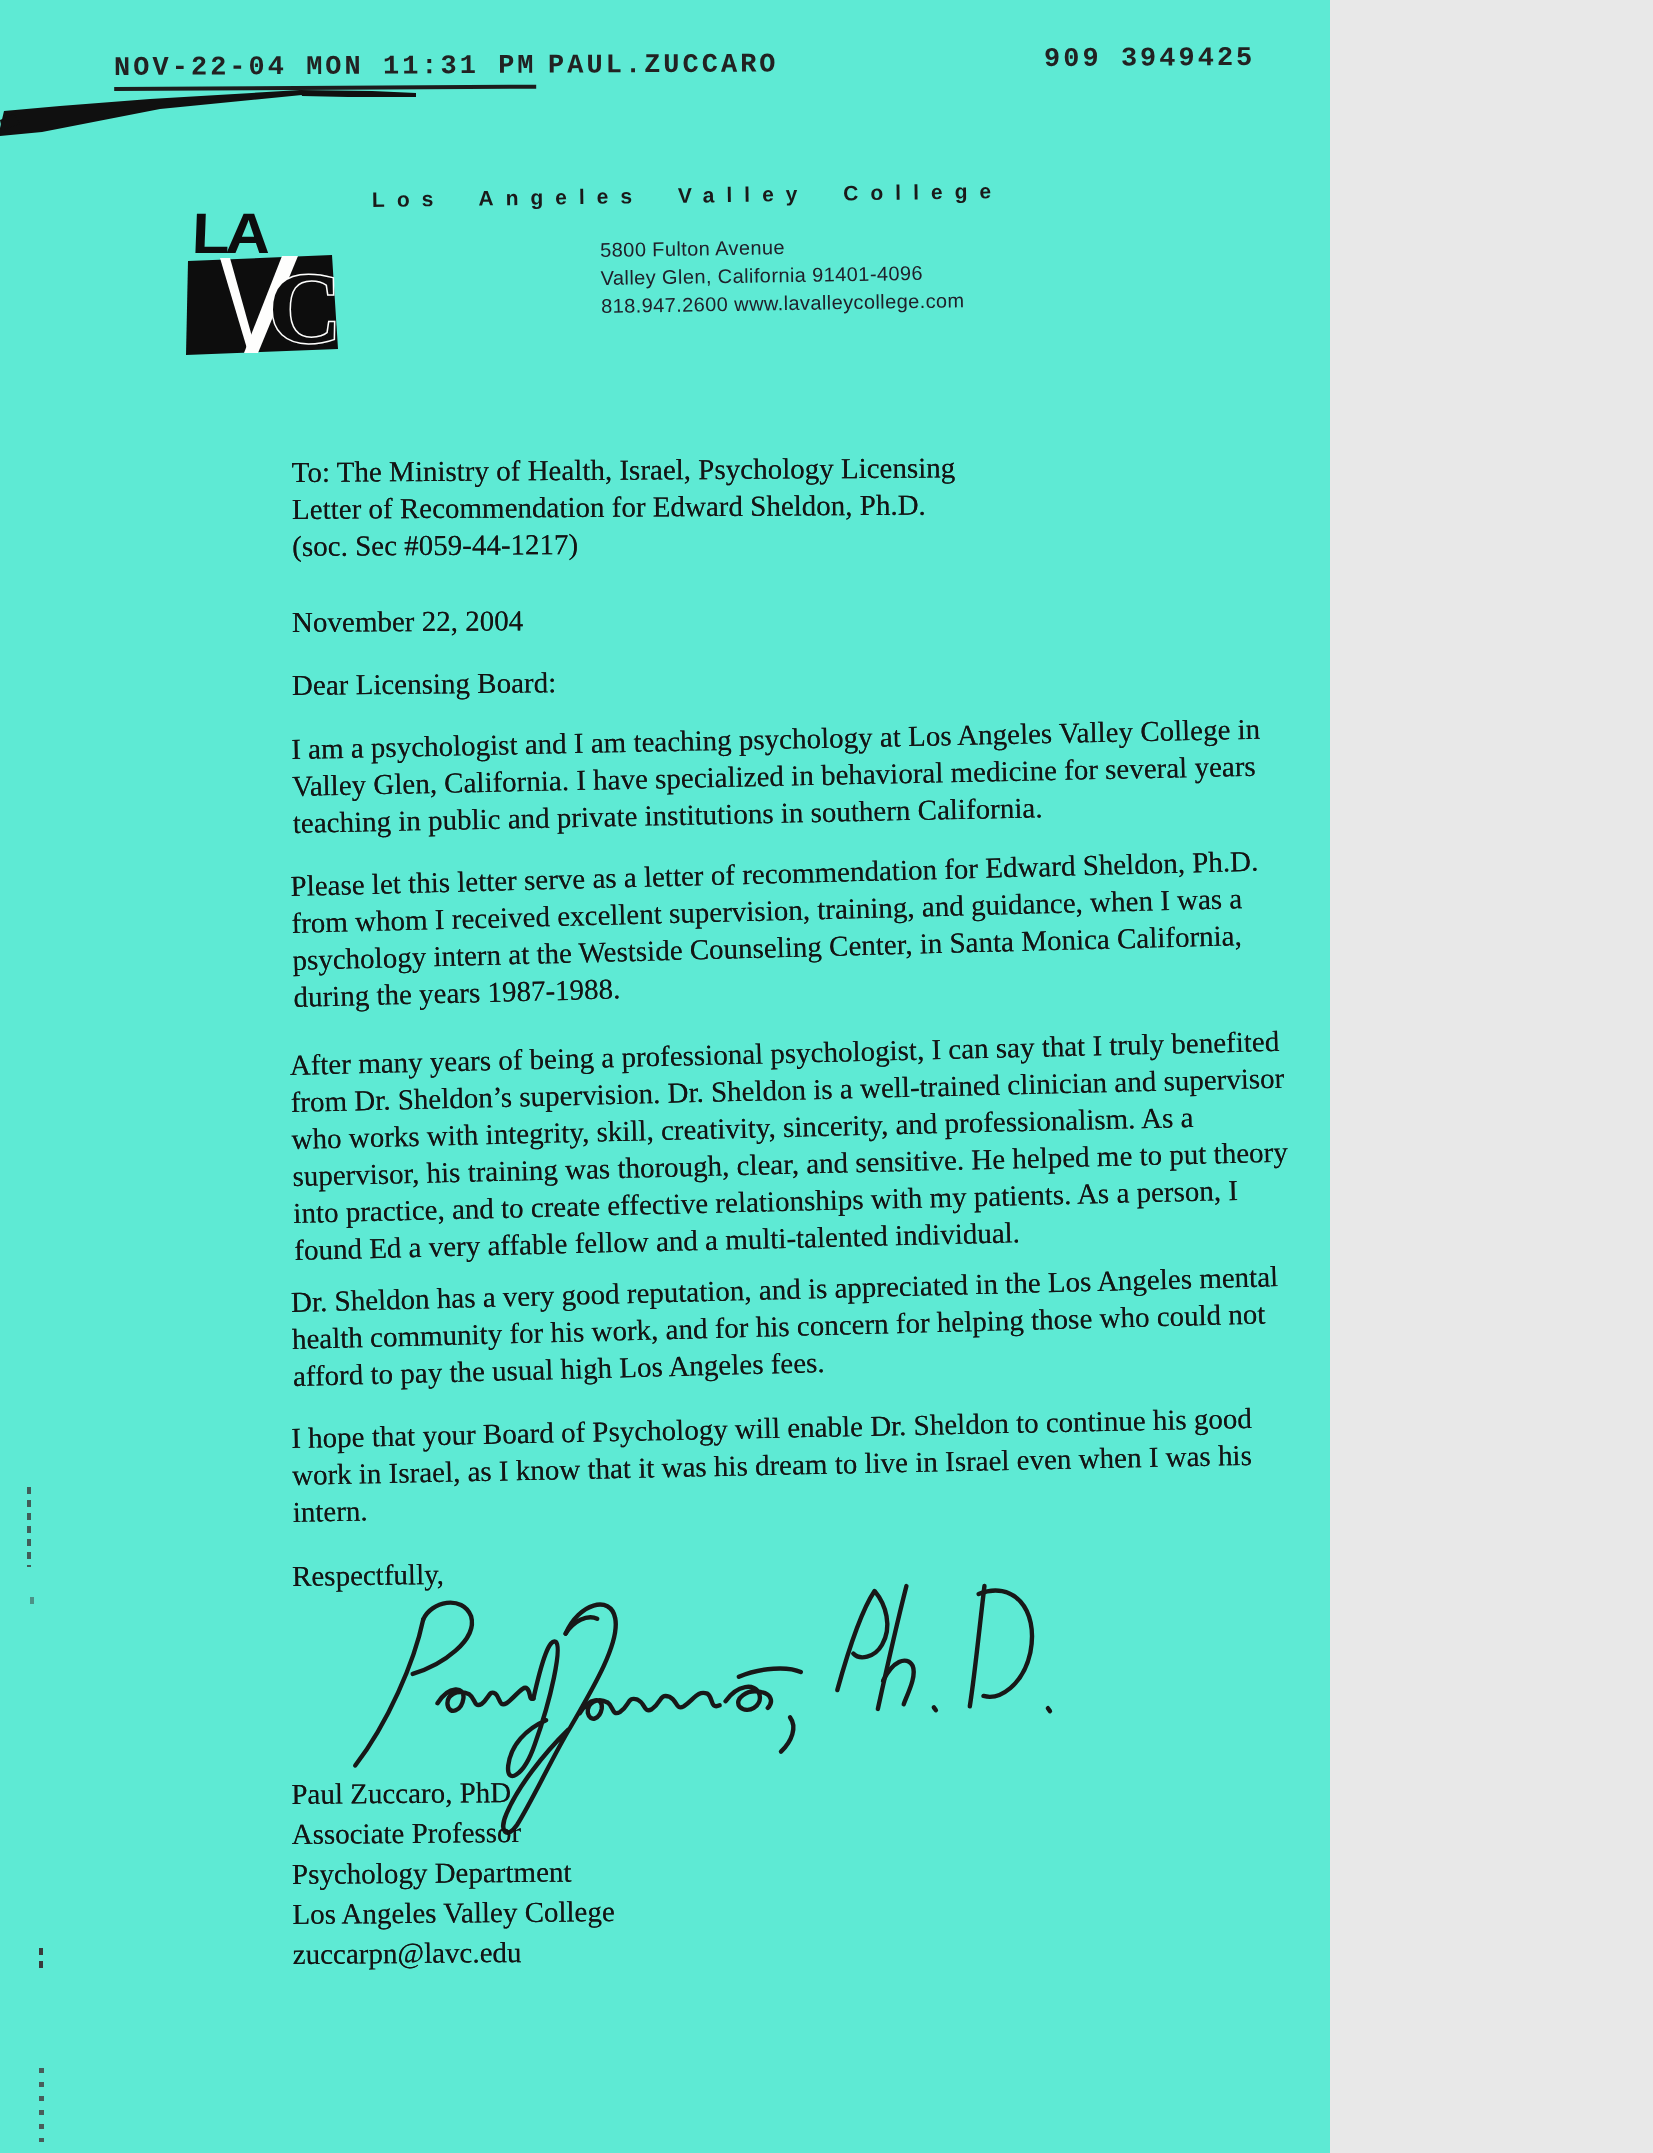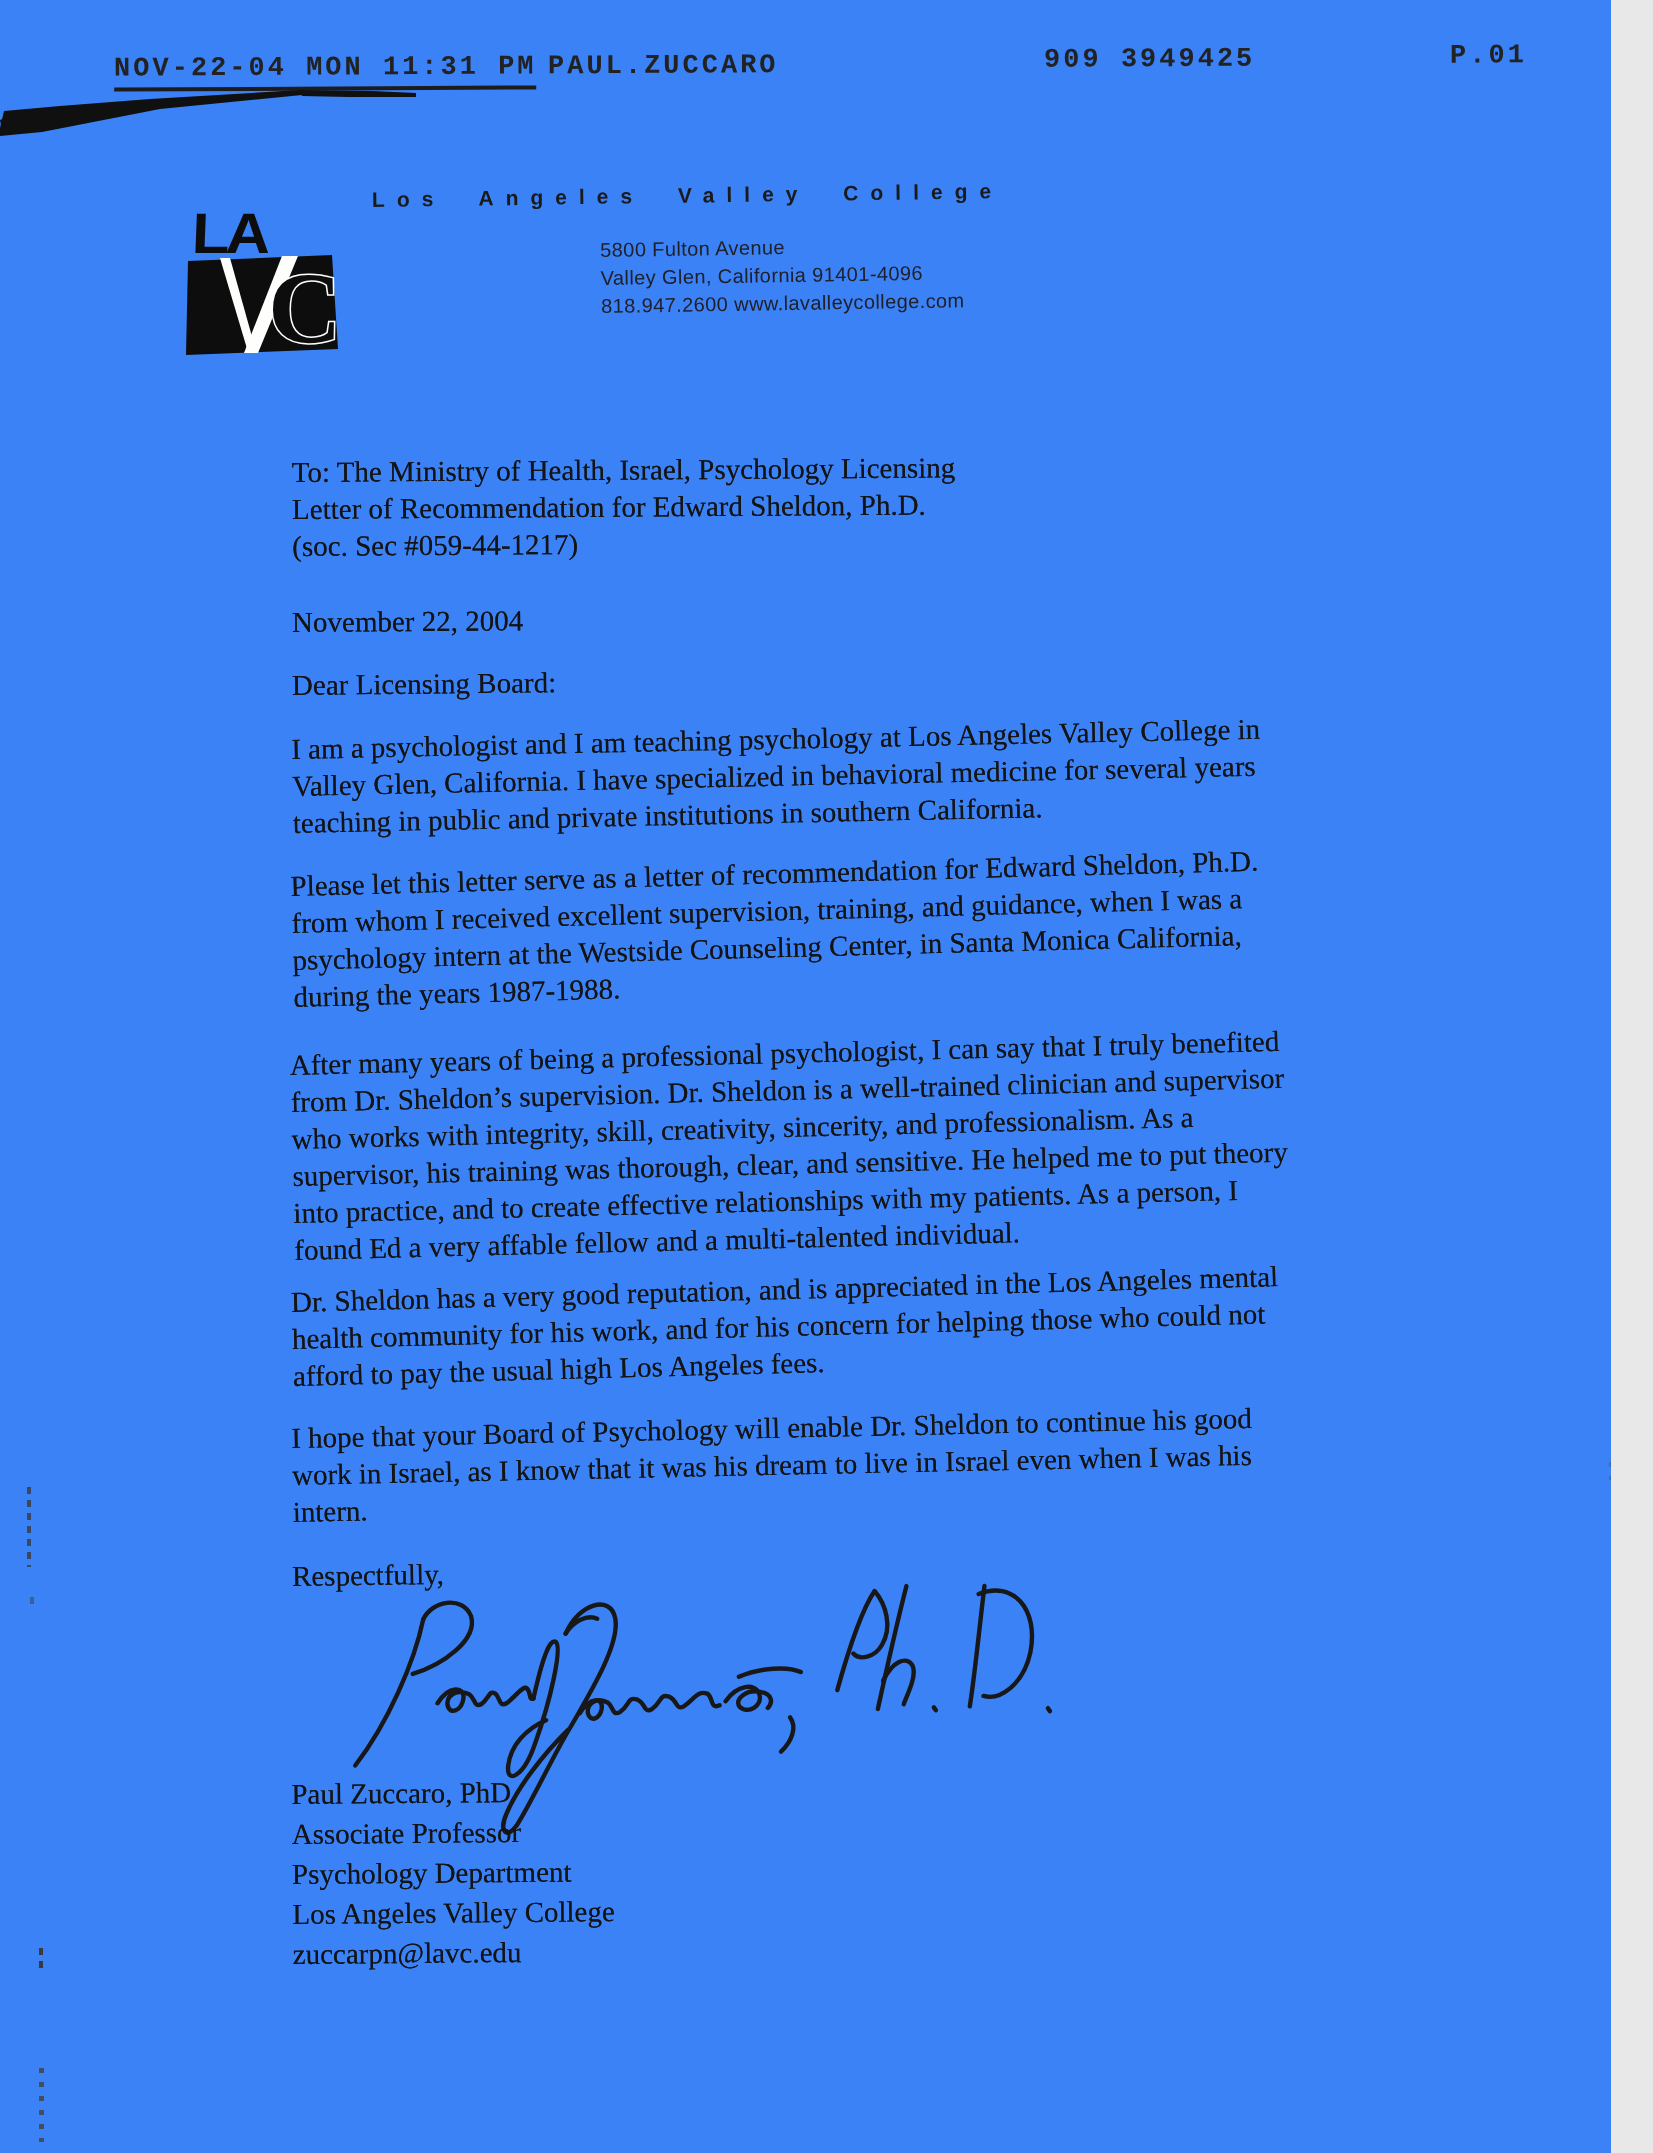--- a/index.html
+++ b/index.html
@@ -1,19 +1,19 @@
 <!DOCTYPE html>
 <html><head>
 <meta charset="utf-8">
 <style>
   html,body{margin:0;padding:0;background:#e8e8e8;}
   .page{
     position:relative;
-    width:1611px;height:2153px;
-    background:#3b82f6;
+    width:1330px;height:2153px;
+    background:#5eead4;
     overflow:hidden;
     font-family:"Liberation Serif", serif;
     color:#161616;
   }
   
   .fax-header{
     position:absolute;top:50px;left:0;width:100%;
     font-family:"Liberation Mono", monospace;
     font-weight:bold;font-size:27px;letter-spacing:3px;color:#222;
     transform:rotate(-0.3deg);

